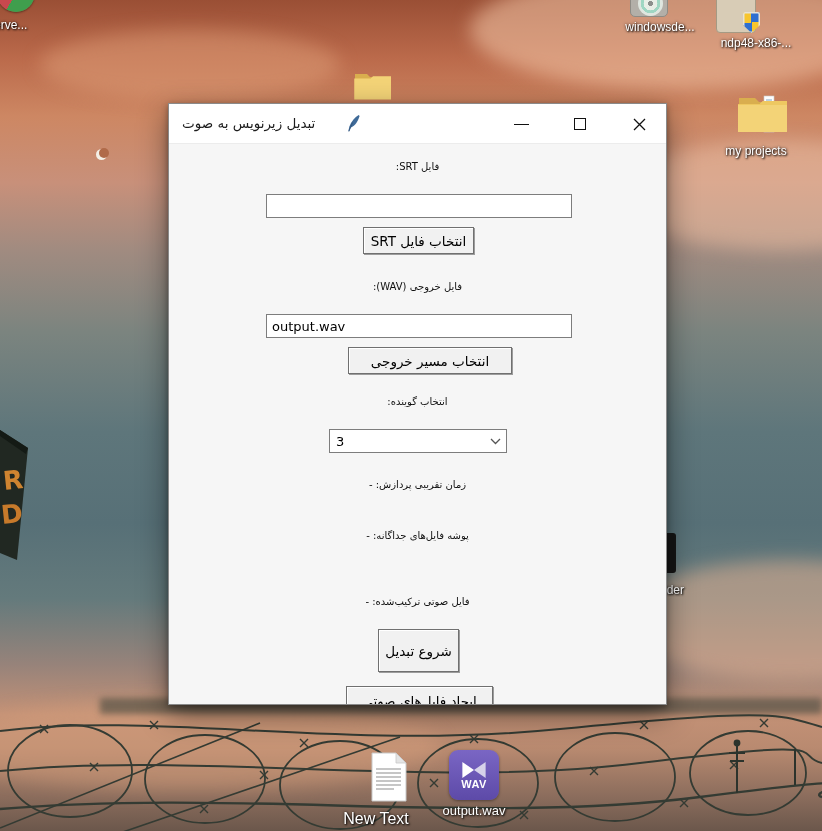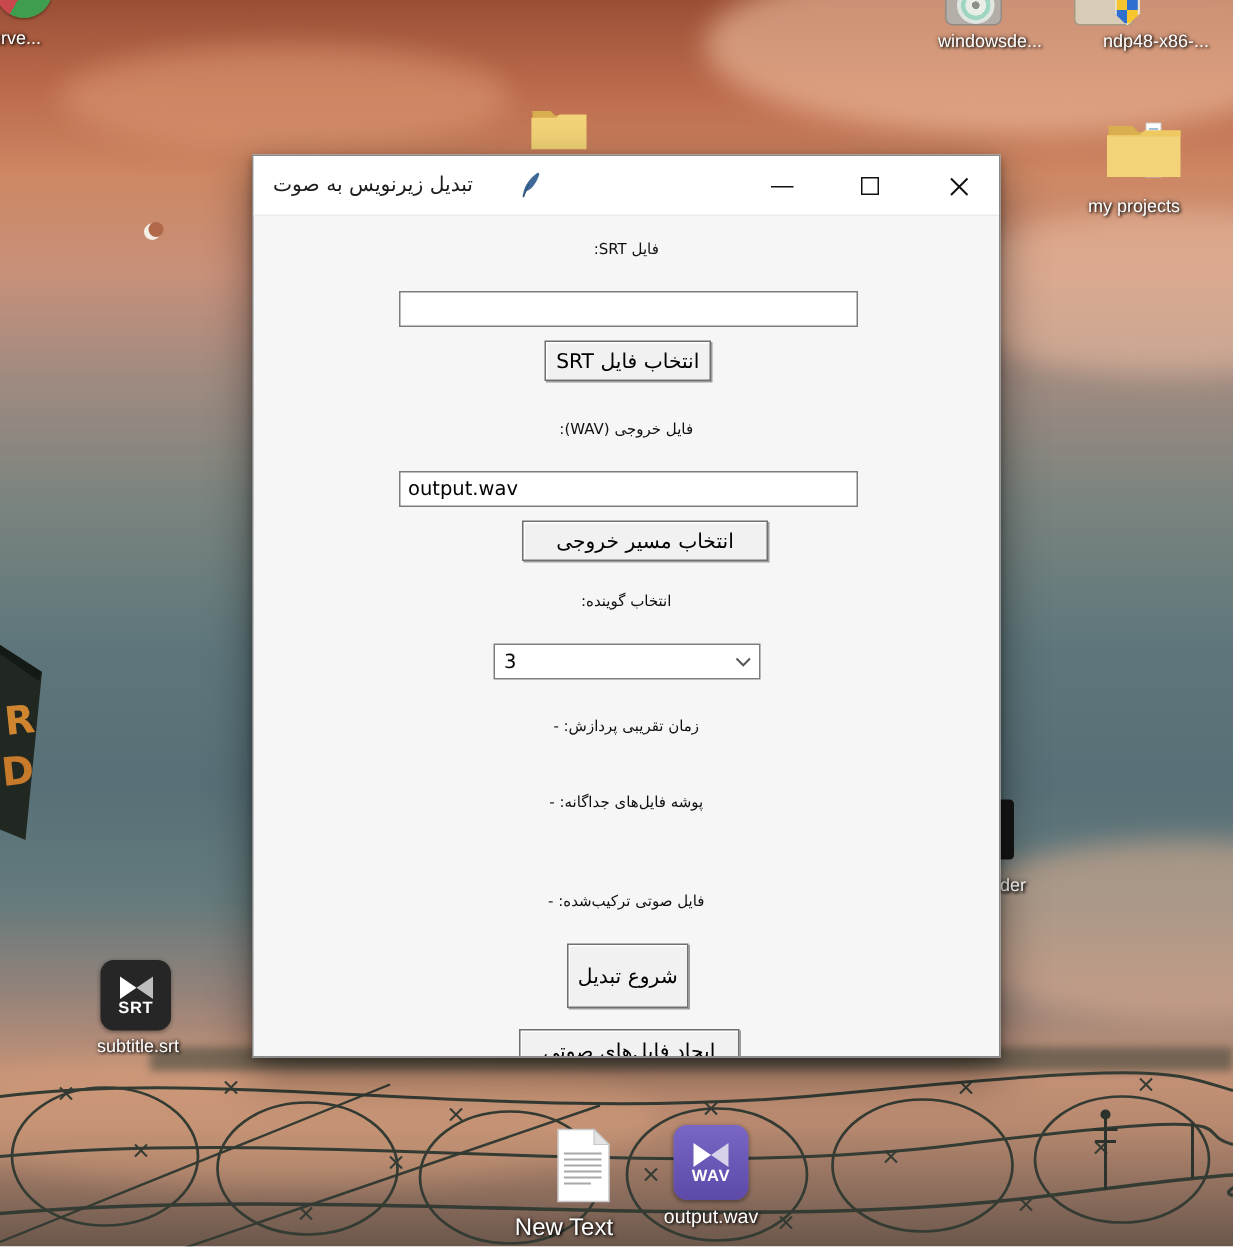--- a/index.html
+++ b/index.html
@@ -132,28 +132,28 @@
     <div class="dicon-label" style="position:absolute;left:-6px;top:18px;">erve...</div>
   </div>
 
   <div class="dicon" style="left:612px;top:0;width:96px;height:40px;">
     <div class="cd-box" style="left:18px;">
       <div class="cd-disc"></div>
     </div>
     <div class="dicon-label" style="position:absolute;left:0;top:20px;width:96px;">windowsde...</div>
   </div>
 
-  <div class="dicon" style="left:706px;top:0;width:100px;height:40px;text-align:right;">
+  <div class="dicon" style="left:706px;top:16px;width:100px;height:40px;">
     <div class="box-ndp" style="left:10px;">
       <div class="shield"></div>
     </div>
     <div class="dicon-label" style="position:absolute;left:0;top:20px;width:100px;">ndp48-x86-...</div>
   </div>
 
-  <div class="dicon" style="left:716px;top:76px;width:80px;height:78px;">
+  <div class="dicon" style="left:716px;top:90px;width:80px;height:78px;">
     <svg width="54" height="48" viewBox="0 0 54 48" style="margin-left:13px;">
       <path d="M3,8 h16 l4,4 h20 v4 H3 Z" fill="#d9ae4e"></path>
       <rect x="28" y="6" width="10" height="36" fill="#fdfdfd" stroke="#c9c9c9" stroke-width="0.6"></rect>
       <g stroke="#7fa8c9" stroke-width="1">
           <line x1="30" y1="10" x2="36" y2="10"></line>
           <line x1="30" y1="14" x2="36" y2="14"></line>
           <line x1="30" y1="18" x2="36" y2="18"></line>
           <line x1="30" y1="24" x2="36" y2="24"></line>
           <line x1="30" y1="30" x2="36" y2="30"></line>
         </g>
@@ -164,30 +164,20 @@
   </div>
 
   <div class="hidden-icon"></div>
   <div class="dicon-label" style="position:absolute;left:664px;top:583px;z-index:5;font-size:12px;">lder</div>
 
   <svg width="42" height="36" viewBox="0 0 54 48" style="position:absolute;left:352px;top:68px;z-index:5;">
     <path d="M3,8 h16 l4,4 h20 v4 H3 Z" fill="#d9ae4e"></path>
     <path d="M2,14 h22 l3,-3 h24 v31 H2 Z" fill="#f3d377"></path>
   </svg>
 
-  <div class="dicon" style="left:44px;top:640px;width:96px;height:72px;">
-    <div class="km-icon" style="width:47px;height:47px;background:#262626;margin-left:23px;">
-      <svg width="26" height="17" viewBox="0 0 26 17">
-        <polygon points="2,1 13,8.5 2,16" fill="#ffffff"></polygon>
-        <polygon points="24,1 13,8.5 24,16" fill="#bdbdbd"></polygon>
-      </svg>
-      <div class="km-badge">SRT</div>
-    </div>
-    <div class="dicon-label" style="margin-top:3px;">subtitle.srt</div>
-  </div>
 
   <div class="dicon" style="left:330px;top:752px;width:92px;height:78px;">
     <svg width="42" height="50" viewBox="0 0 42 50" style="margin-left:25px;">
       <path d="M4,1 h24 l10,10 v38 H4 Z" fill="#ffffff" stroke="#c8c8c8" stroke-width="1"></path>
       <path d="M28,1 l10,10 h-10 Z" fill="#e4e4e4" stroke="#c8c8c8" stroke-width="0.8"></path>
       <g stroke="#a8a8a8" stroke-width="1.3">
         <line x1="8" y1="17" x2="33" y2="17"></line>
           <line x1="8" y1="21" x2="33" y2="21"></line>
         <line x1="8" y1="25" x2="33" y2="25"></line>
           <line x1="8" y1="29" x2="33" y2="29"></line>

